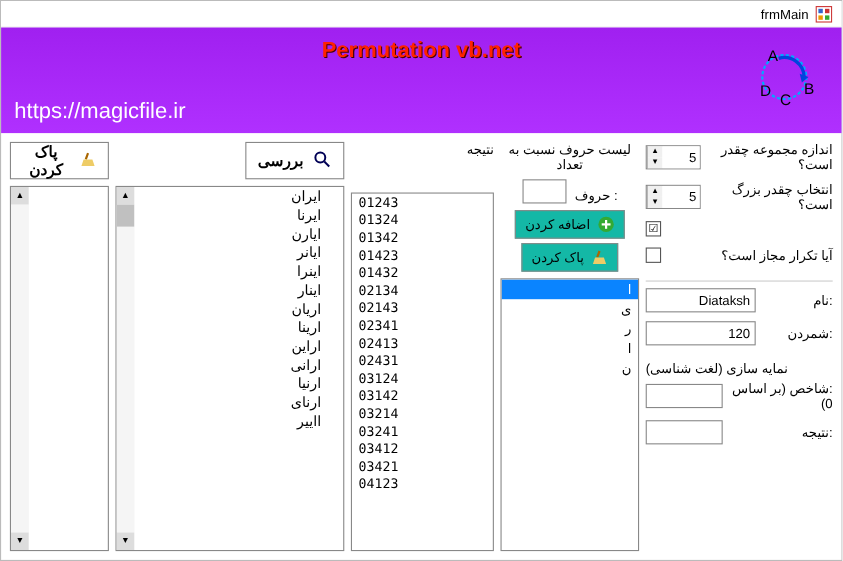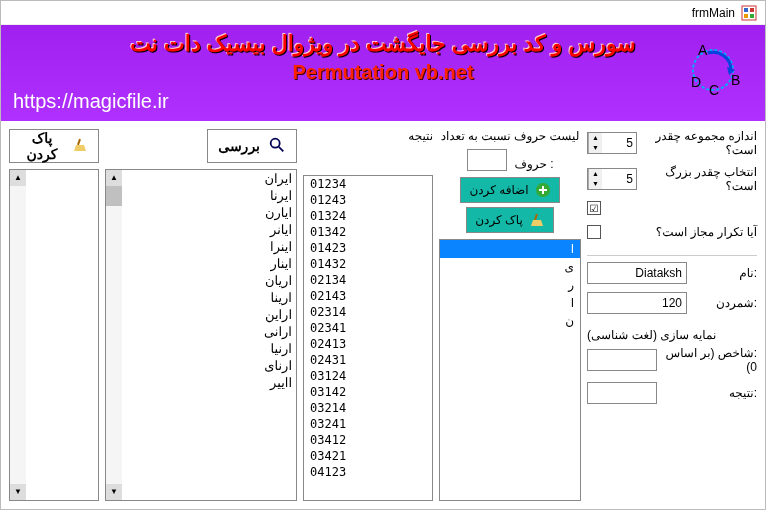--- a/index.html
+++ b/index.html
@@ -9,21 +9,21 @@
 .titlebar-text { font-size: 12px; margin-right: 6px; }
 .titlebar-icon { width: 16px; height: 16px; }
 .header { height: 96px; background: linear-gradient(180deg, #a020f0 0%, #b030ff 100%); color: #fff; position: relative; padding: 6px 10px; }
 .header-top { font-size: 22px; font-weight: bold; color: #ff0000; text-shadow: 1px 1px 0 #000, -1px -1px 0 #ffcccc; text-align: center; direction: rtl; }
 .header-mid { font-size: 20px; font-weight: bold; color: #ff2200; text-shadow: 1px 1px 0 #440000; text-align: center; margin-top: 4px; }
 .header-url { position: absolute; left: 12px; bottom: 8px; font-size: 20px; color: #fff; }
 .header-logo { position: absolute; right: 12px; top: 10px; width: 80px; height: 70px; }
 .content { display: flex; flex-direction: row-reverse; padding: 8px; gap: 6px; height: calc(100% - 120px); }
 .col { display: flex; flex-direction: column; }
 .col-right { width: 170px; }
-.col-letters { width: 142px; }
+.col-letters { width: 126px; }
 .col-result { width: 130px; }
 .col-words { flex: 1; }
 .col-clear { width: 90px; }
 .field-row { display: flex; align-items: center; justify-content: flex-end; gap: 6px; margin-bottom: 8px; direction: rtl; }
 .field-label { text-align: right; flex: 1; font-size: 12px; }
 .numinput { display: flex; border: 1px solid #888; height: 22px; width: 50px; }
 .numinput input { border: none; width: 34px; text-align: right; padding: 0 3px; font-size: 12px; }
 .numinput .spinners { width: 16px; display: flex; flex-direction: column; border-left: 1px solid #aaa; }
 .numinput .spin { flex: 1; font-size: 7px; text-align: center; line-height: 10px; background: #f0f0f0; cursor: pointer; }
 .checkbox-row { display: flex; align-items: center; justify-content: flex-end; gap: 8px; margin-bottom: 10px; direction: rtl; }
@@ -40,42 +40,41 @@
 .listbox .item.sel { background: #0a84ff; color: #fff; }
 .listbox-left .item { text-align: left; direction: ltr; padding: 1px 6px; font-family: monospace; font-size: 12px; }
 .scrollbar { width: 16px; height: 100%; position: absolute; top: 0; background: #f0f0f0; display: flex; flex-direction: column; }
 .scrollbar .sb-btn { height: 16px; background: #ddd; font-size: 8px; text-align: center; line-height: 16px; }
 .scrollbar .sb-track { flex: 1; background: #f5f5f5; position: relative; }
 .scrollbar .sb-thumb { width: 100%; background: #c0c0c0; position: absolute; }
 .result-col .listbox { direction: ltr; }
 .result-label { text-align: right; direction: rtl; margin-bottom: 4px; font-size: 12px; }
 .toolbar-row { display: flex; justify-content: flex-end; margin-bottom: 6px; height: 34px; }
 .big-btn { border: 1px solid #888; background: #fff; padding: 4px 10px; display: inline-flex; align-items: center; gap: 8px; cursor: pointer; font-size: 14px; font-weight: bold; direction: rtl; }
-.words-list .item { text-align: right; padding: 1px 4px; direction: rtl; font-size: 13px; }
+.words-list .item { text-align: right; padding: 1px 20px; direction: rtl; font-size: 13px; }
 .group-label { text-align: left; direction: rtl; margin: 6px 0 4px 0; font-size: 12px; }
 .letters-list { height: 130px; }
 .clear-toolbar { height: 34px; display: flex; justify-content: flex-start; margin-bottom: 6px; }
 </style>
 </head>
 <body>
 
 <div class="window">
   <div class="titlebar">
     <span class="titlebar-text">frmMain</span>
     <svg class="titlebar-icon" viewBox="0 0 16 16">
         <rect x="1" y="1" width="14" height="14" fill="#fff" stroke="#c33"></rect>
         <rect x="3" y="3" width="4" height="4" fill="#36c"></rect>
         <rect x="9" y="3" width="4" height="4" fill="#c33"></rect>
         <rect x="3" y="9" width="4" height="4" fill="#e90"></rect>
         <rect x="9" y="9" width="4" height="4" fill="#3a3"></rect>
       </svg>
   </div>
 
   <div class="header">
-    <div class="header-top">سورس و کد بررسی جایگشت در ویژوال بیسیک دات نت</div>
     <div class="header-mid">Permutation vb.net</div>
     <div class="header-url">https://magicfile.ir</div>
     <svg class="header-logo" viewBox="0 0 80 70">
       <circle cx="40" cy="35" r="20" fill="none" stroke="#0af" stroke-width="2" stroke-dasharray="3 2"></circle>
       <path d="M35 18 A18 18 0 0 1 58 35" fill="none" stroke="#04d" stroke-width="3"></path>
       <polygon points="54,32 62,35 56,40" fill="#04d"></polygon>
       <text x="25" y="20" font-size="14" fill="#000">A</text>
       <text x="58" y="50" font-size="14" fill="#000">B</text>
       <text x="18" y="52" font-size="14" fill="#000">D</text>
       <text x="36" y="60" font-size="14" fill="#000">C</text>
@@ -167,29 +166,27 @@
           <div class="item">ر</div>
           <div class="item">ا</div>
           <div class="item">ن</div>
         </div>
     </div>
 
     <div class="col col-result result-col">
       <div class="result-label">نتیجه</div>
       <div style="height:28px"></div>
       <div class="listbox listbox-left" id="result-list" style="position:relative">
-          <div class="item">01234</div>
           <div class="item">01243</div>
           <div class="item">01324</div>
           <div class="item">01342</div>
           <div class="item">01423</div>
           <div class="item">01432</div>
           <div class="item">02134</div>
           <div class="item">02143</div>
-          <div class="item">02314</div>
           <div class="item">02341</div>
           <div class="item">02413</div>
           <div class="item">02431</div>
           <div class="item">03124</div>
           <div class="item">03142</div>
           <div class="item">03214</div>
           <div class="item">03241</div>
           <div class="item">03412</div>
           <div class="item">03421</div>
           <div class="item">04123</div>

